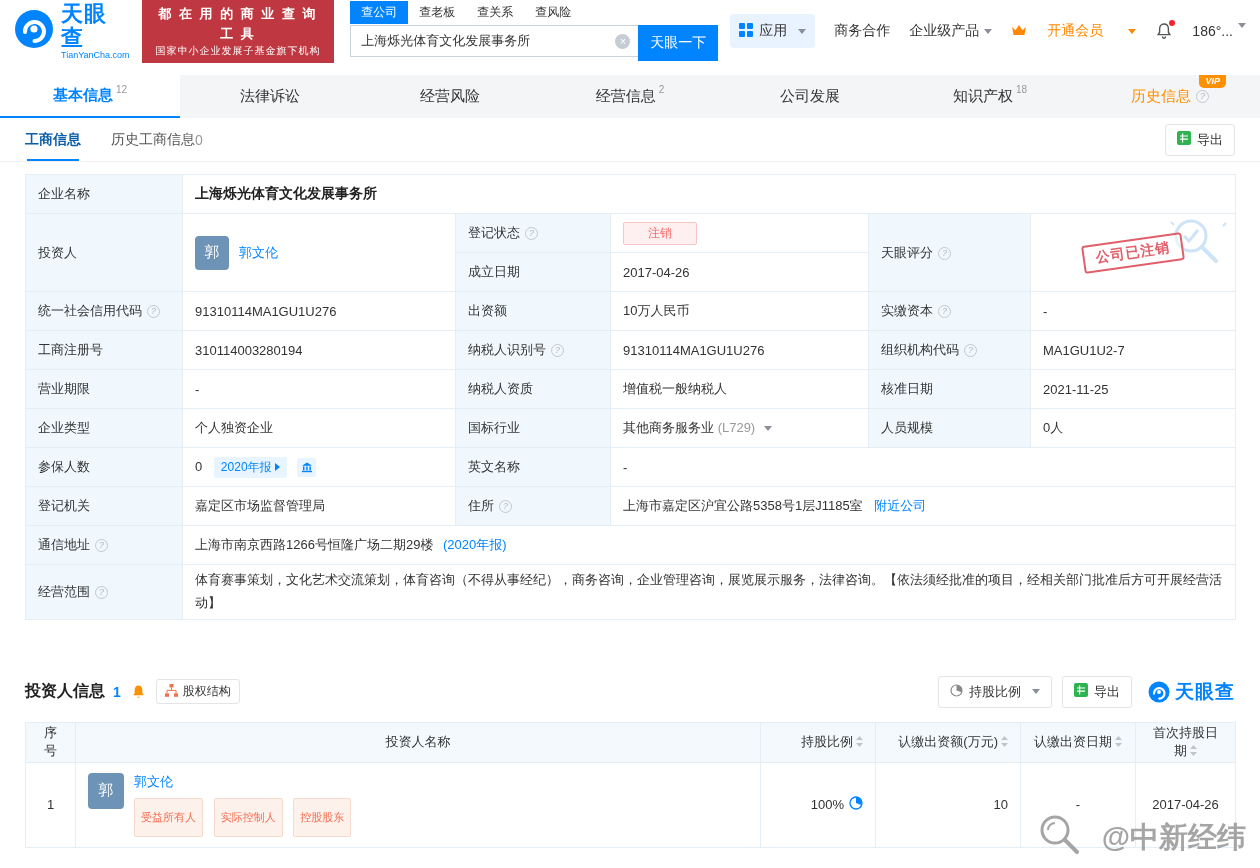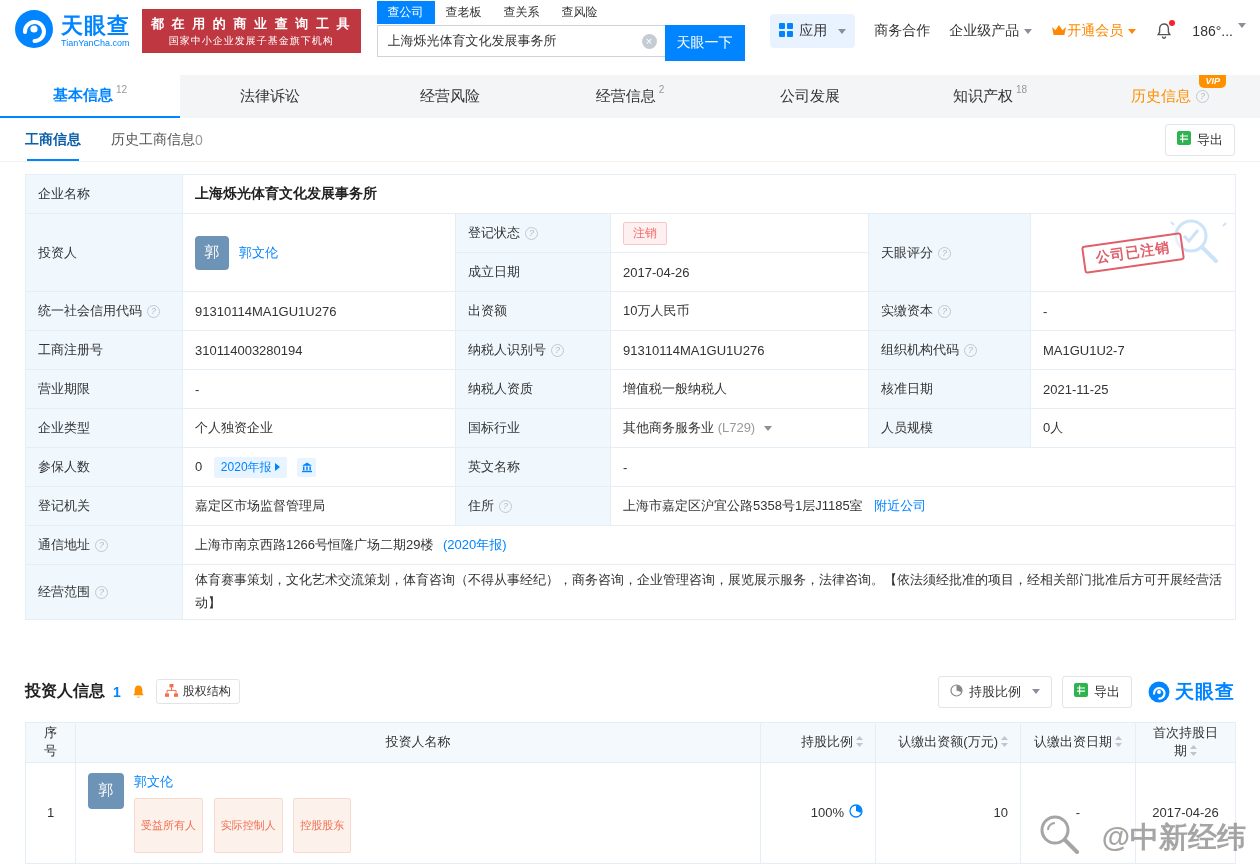--- a/index.html
+++ b/index.html
@@ -25,21 +25,21 @@
   .search-tab{padding:3px 11px;cursor:pointer;color:#333}
   .search-tab.active{background:#0084ff;color:#fff}
   .search-row{display:flex;position:relative;margin-top:1px}
   .search-input{width:288px;height:32px;border:1px solid #ccd3da;border-right:none;padding:0 30px 0 10px;font-size:13px;color:#333;outline:none;font-family:inherit}
   .clear-icon{position:absolute;right:88px;top:9px;width:15px;height:15px;border-radius:50%;background:#c6ccd3;color:#fff;font-size:11px;line-height:15px;text-align:center;cursor:pointer}
   .clear-icon::after{content:"×"}
   .search-btn{width:80px;height:36px;background:#0084ff;color:#ffffff;border:none;font-size:14px;cursor:pointer;font-family:inherit}
   .top-nav{margin-left:auto;display:flex;align-items:center;gap:19px;font-size:14px;color:#333;white-space:nowrap}
   .apps-pill{display:flex;align-items:center;gap:6px;background:#e9f3ff;border-radius:4px;padding:8px 9px;cursor:pointer}
   .nav-item{cursor:pointer}
-  .member{color:#ff8800;display:flex;align-items:center;gap:0;cursor:pointer}
+  .member{color:#ff8800;display:flex;align-items:center;gap:20px;cursor:pointer}
   .member .caret{border-top-color:#ff8800}
   .bell-wrap{position:relative;cursor:pointer;display:flex}
   .red-dot{position:absolute;top:-2px;right:-2px;width:6px;height:6px;border-radius:50%;background:#f5222d}
   .phone{display:flex;cursor:pointer}
 
   
   .main-tabs{display:flex;background:#f4f5f7;margin-top:13px;height:43px}
   .main-tab{flex:1;display:flex;align-items:center;justify-content:center;font-size:15px;color:#333;cursor:pointer;position:relative}
   .main-tab.active{background:#fff;color:#0084ff;font-weight:bold;border-bottom:2px solid #0084ff}
   .tab-count{font-size:10px;color:#999;margin-left:3px;align-self:flex-start;margin-top:9px;font-weight:normal}
@@ -54,21 +54,21 @@
   .btn{display:inline-flex;align-items:center;gap:6px;border:1px solid #e2e4e8;border-radius:3px;padding:6px 11px;font-size:13px;background:#fff;cursor:pointer;color:#333;white-space:nowrap}
   .sub-tabs .btn{margin-left:auto}
 
   
   .info-table{width:1210px;margin:12px 25px 0;border-collapse:collapse;font-size:13px;table-layout:fixed}
   .info-table td{border:1px solid #e6eef5;padding:4px 12px;height:39px;vertical-align:middle;word-break:break-all}
   td.lbl{background:#f0f8fe;color:#333}
   .company-name{font-weight:bold;font-size:14px;color:#222}
   .avatar{width:34px;height:34px;border-radius:4px;background:#6d93b6;color:#fff;display:inline-flex;align-items:center;justify-content:center;font-size:15px;cursor:pointer;flex:none}
   .inv-cell{display:flex;align-items:center;gap:10px}
-  .badge-cancel{display:inline-block;padding:2px 9px;font-size:12px;color:#f56c6c;background:#fef0f0;border:1px solid #f9c6c6;border-radius:2px}
+  .badge-cancel{display:inline-block;padding:2px 24px;font-size:12px;color:#f56c6c;background:#fef0f0;border:1px solid #f9c6c6;border-radius:2px}
   .stamp-cell{position:relative;overflow:hidden}
   .stamp{position:absolute;left:50%;top:50%;transform:translate(-50%,-50%) rotate(-8deg);border:2px solid #e0606a;color:#e0606a;font-weight:bold;font-size:14px;padding:3px 11px;border-radius:3px;background:rgba(255,255,255,.55);letter-spacing:1px;white-space:nowrap}
   .stamp-sketch{position:absolute;right:4px;top:0}
   .year-pill{display:inline-flex;align-items:center;background:#e8f4ff;color:#0084ff;font-size:12px;padding:2px 7px;border-radius:2px;margin-left:8px;cursor:pointer}
   .bank-chip{display:inline-flex;width:19px;height:19px;background:#e8f4ff;border-radius:2px;align-items:center;justify-content:center;margin-left:7px;vertical-align:middle;cursor:pointer}
   .scope-val{line-height:1.75;padding:9px 12px}
 
   
   .inv-head{display:flex;align-items:center;margin:56px 25px 0;gap:8px}
   .inv-title{font-size:16px;font-weight:bold;color:#222}
@@ -77,21 +77,21 @@
   .btn-sm{display:inline-flex;align-items:center;gap:5px;border:1px solid #e2e4e8;border-radius:3px;padding:3px 8px;font-size:12px;background:#fff;cursor:pointer;color:#333}
   .inv-controls{margin-left:auto;display:flex;align-items:center;gap:10px}
   .brand{display:flex;align-items:center;gap:5px;margin-left:6px}
   .brand-text{color:#0084ff;font-size:19px;font-weight:bold;letter-spacing:1px}
   .inv-table{width:1210px;margin:14px 25px 0;border-collapse:collapse;font-size:13px;table-layout:fixed}
   .inv-table th{background:#f4f9fd;font-weight:normal;color:#333;height:40px;padding:0 12px;border:1px solid #e6eef5;cursor:pointer}
   .inv-table td{border:1px solid #e6eef5;padding:10px 12px;vertical-align:middle}
   .sorticon{margin-left:3px;vertical-align:-1px}
   .t-c{text-align:center}.t-r{text-align:right}.t-l{text-align:left}
   .tagrow{margin-top:7px}
-  .tag{display:inline-block;padding:19px 6px;font-size:11px;color:#f26e50;background:#fdf1ec;border:1px solid #f8d9cd;border-radius:2px;margin-right:7px}
+  .tag{display:inline-block;padding:11px 6px;font-size:11px;color:#f26e50;background:#fdf1ec;border:1px solid #f8d9cd;border-radius:2px;margin-right:7px}
   .name-flex{display:flex;align-items:flex-start;gap:10px}
   .ratio-wrap{display:inline-flex;align-items:center;gap:5px}
 
   .watermark{position:absolute;right:14px;bottom:4px;display:flex;align-items:center;gap:20px;color:#8f8f8f;opacity:.8;font-size:29px;font-weight:bold;pointer-events:none}
 </style>
 </head>
 <body>
 
 <header class="topbar">
   <div class="logo">

